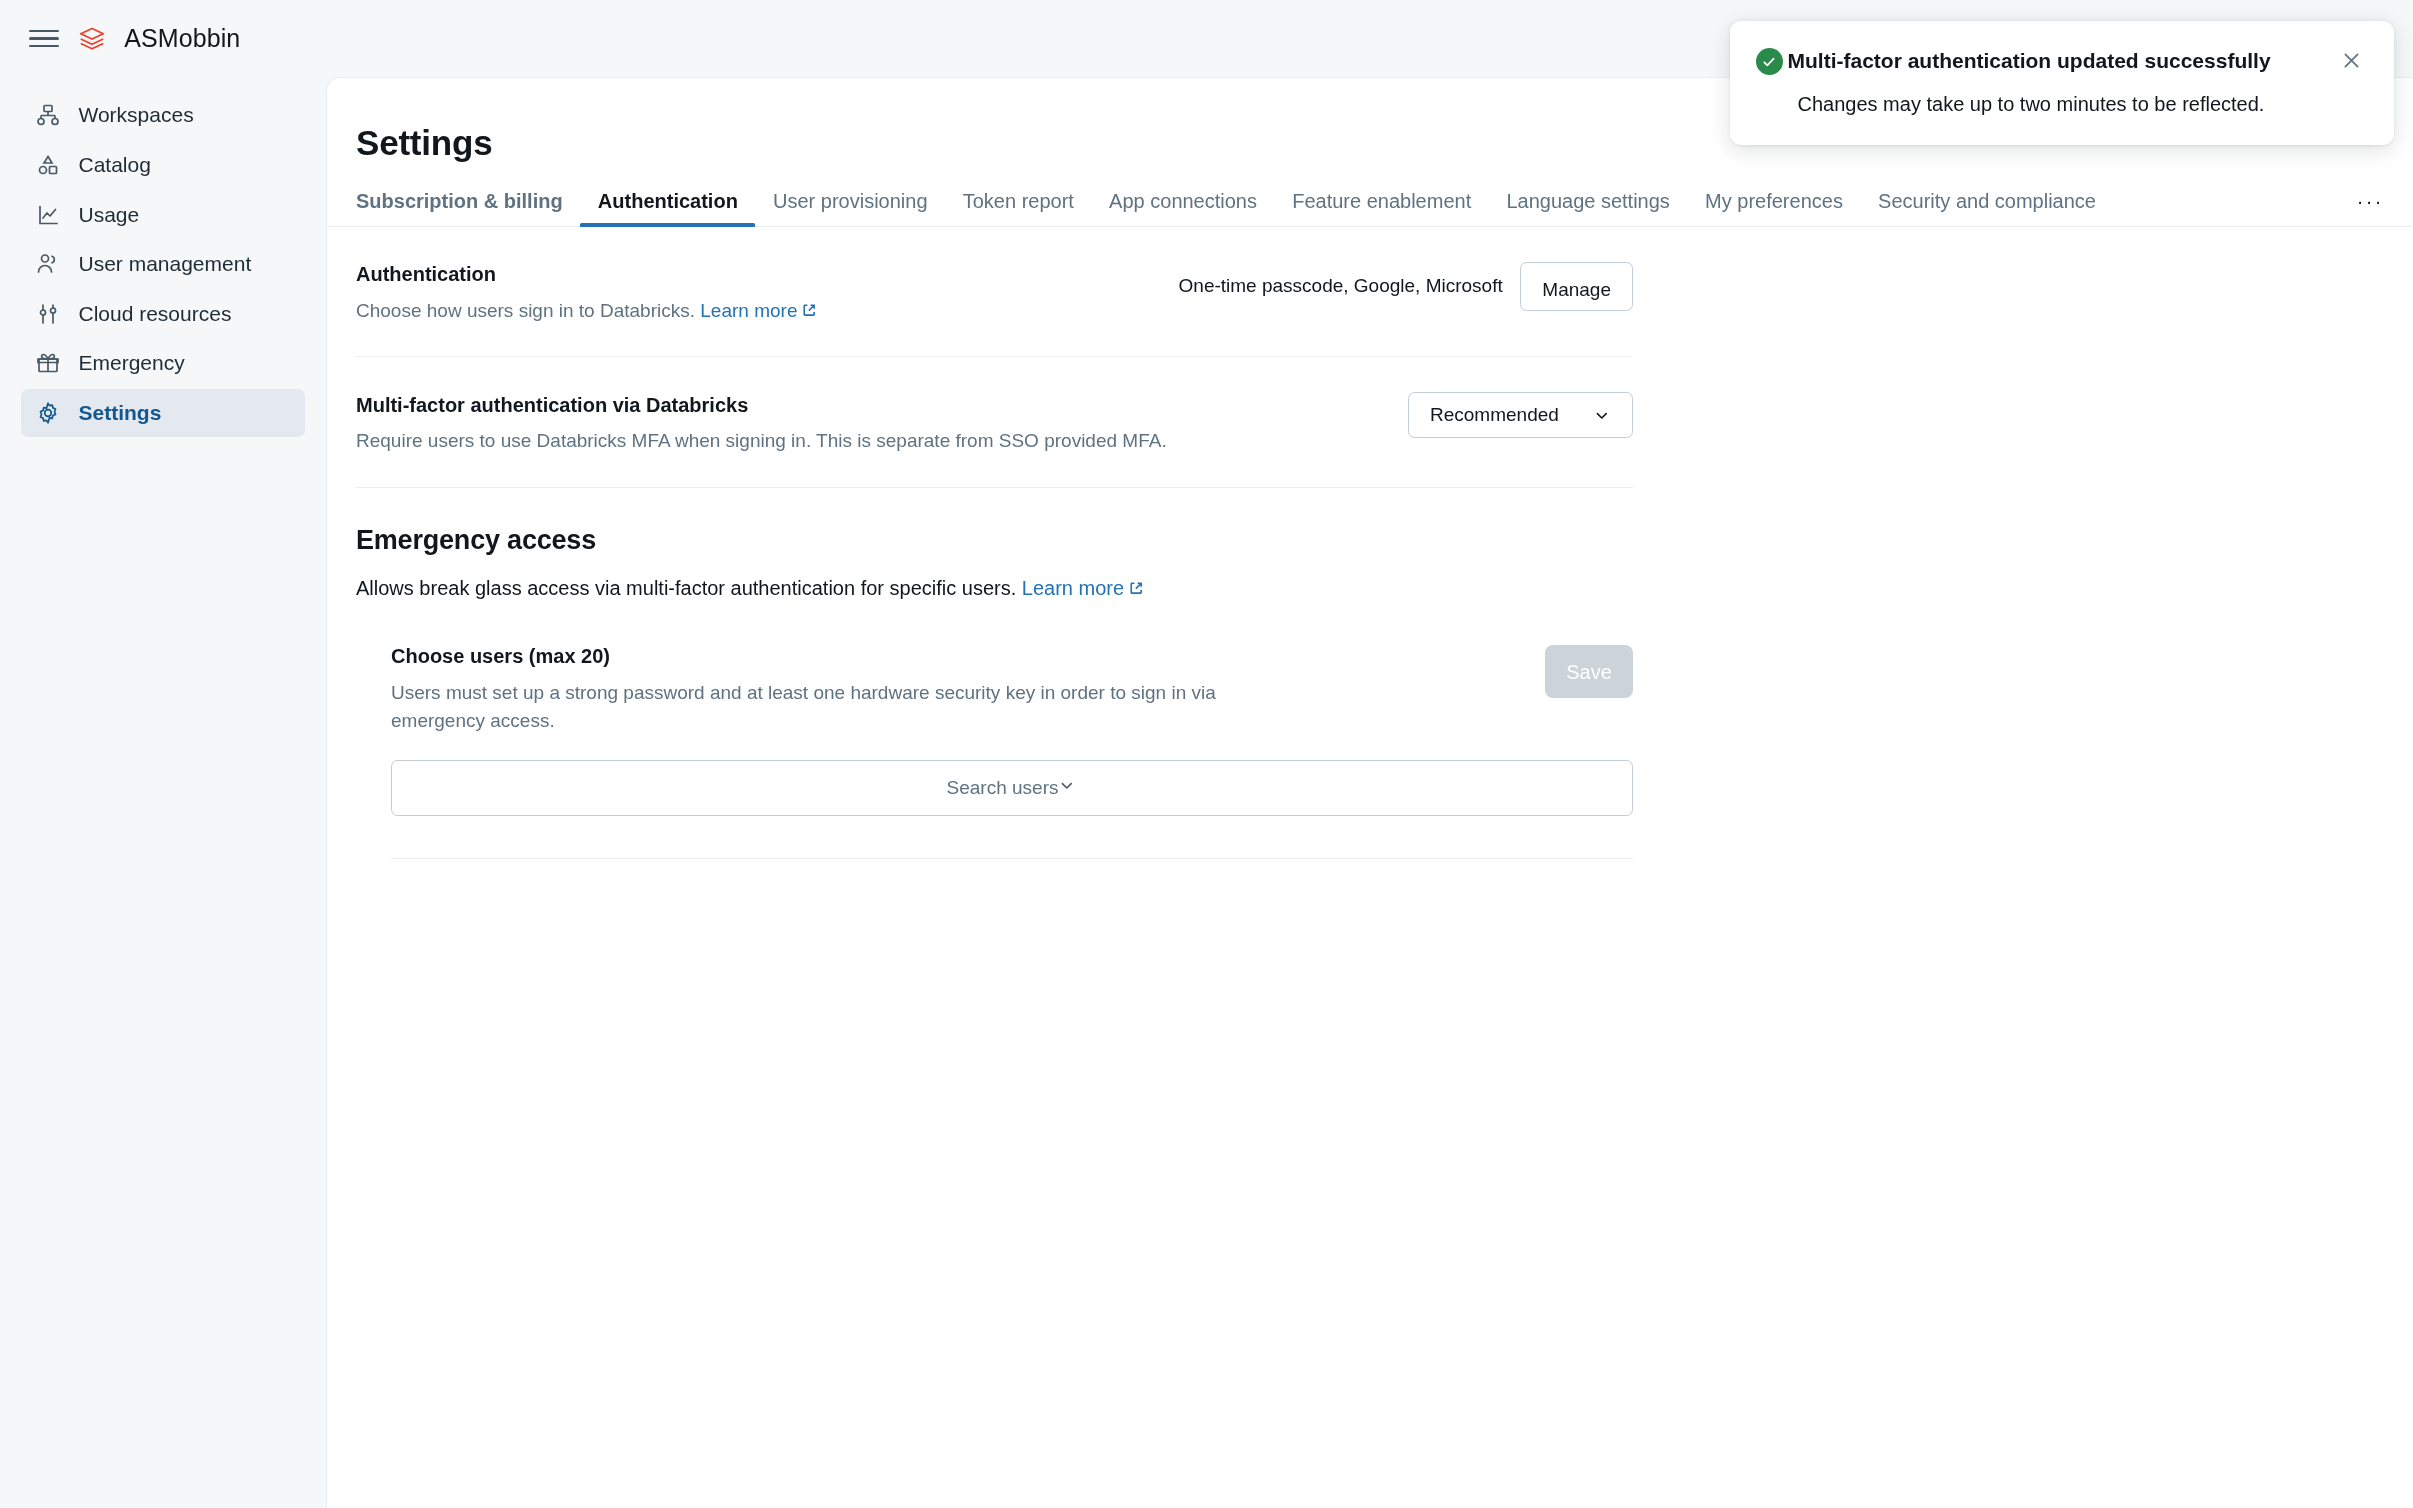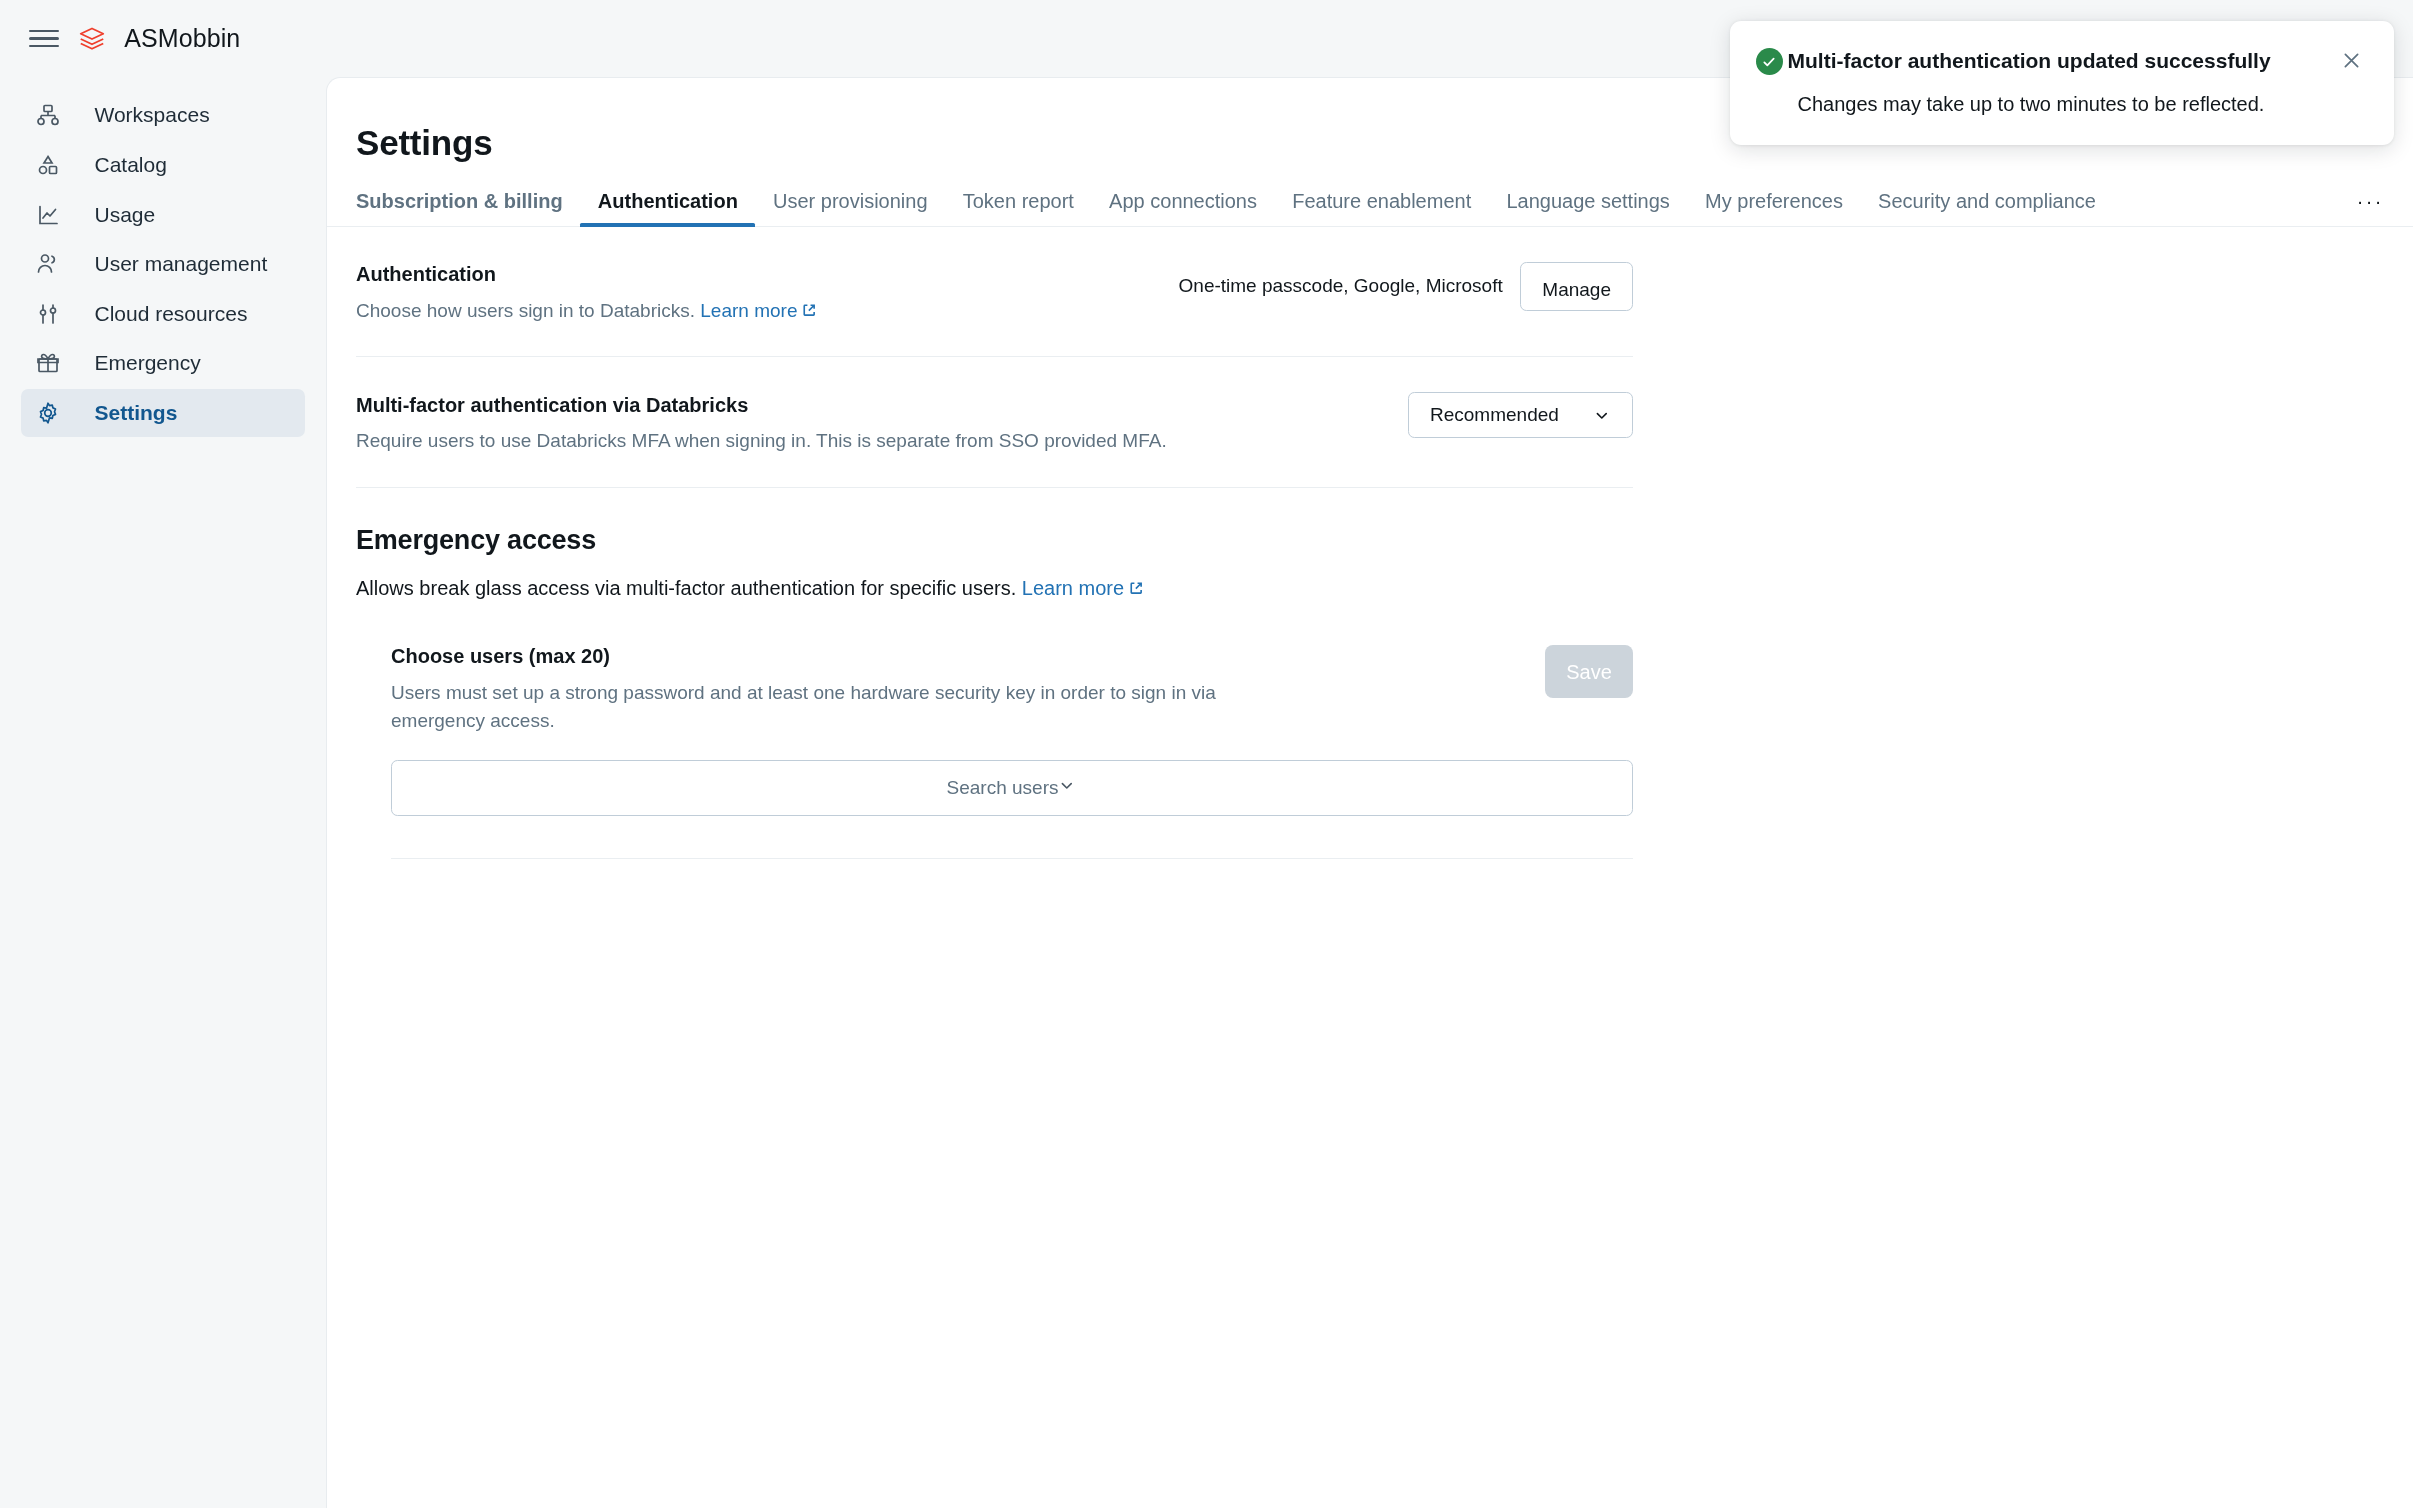--- a/index.html
+++ b/index.html
@@ -100,21 +100,20 @@
     width: 25.5px; height: 25.5px;
     flex: 0 0 25.5px;
     display: flex; align-items: center; justify-content: center;
   }
   .nav-icon svg { width: 24px; height: 24px; stroke: #4a5864; fill: none; stroke-width: 1.7; }
 
   .nav-label {
     font-size: 21px;
     color: #1f2c37;
     white-space: nowrap;
-    margin-left: 16px;
   }
 
   
   .content-card {
     position: absolute;
     left: 326px;
     top: 77px;
     width: 2088px;
     height: 1432px;
     background: #ffffff;

